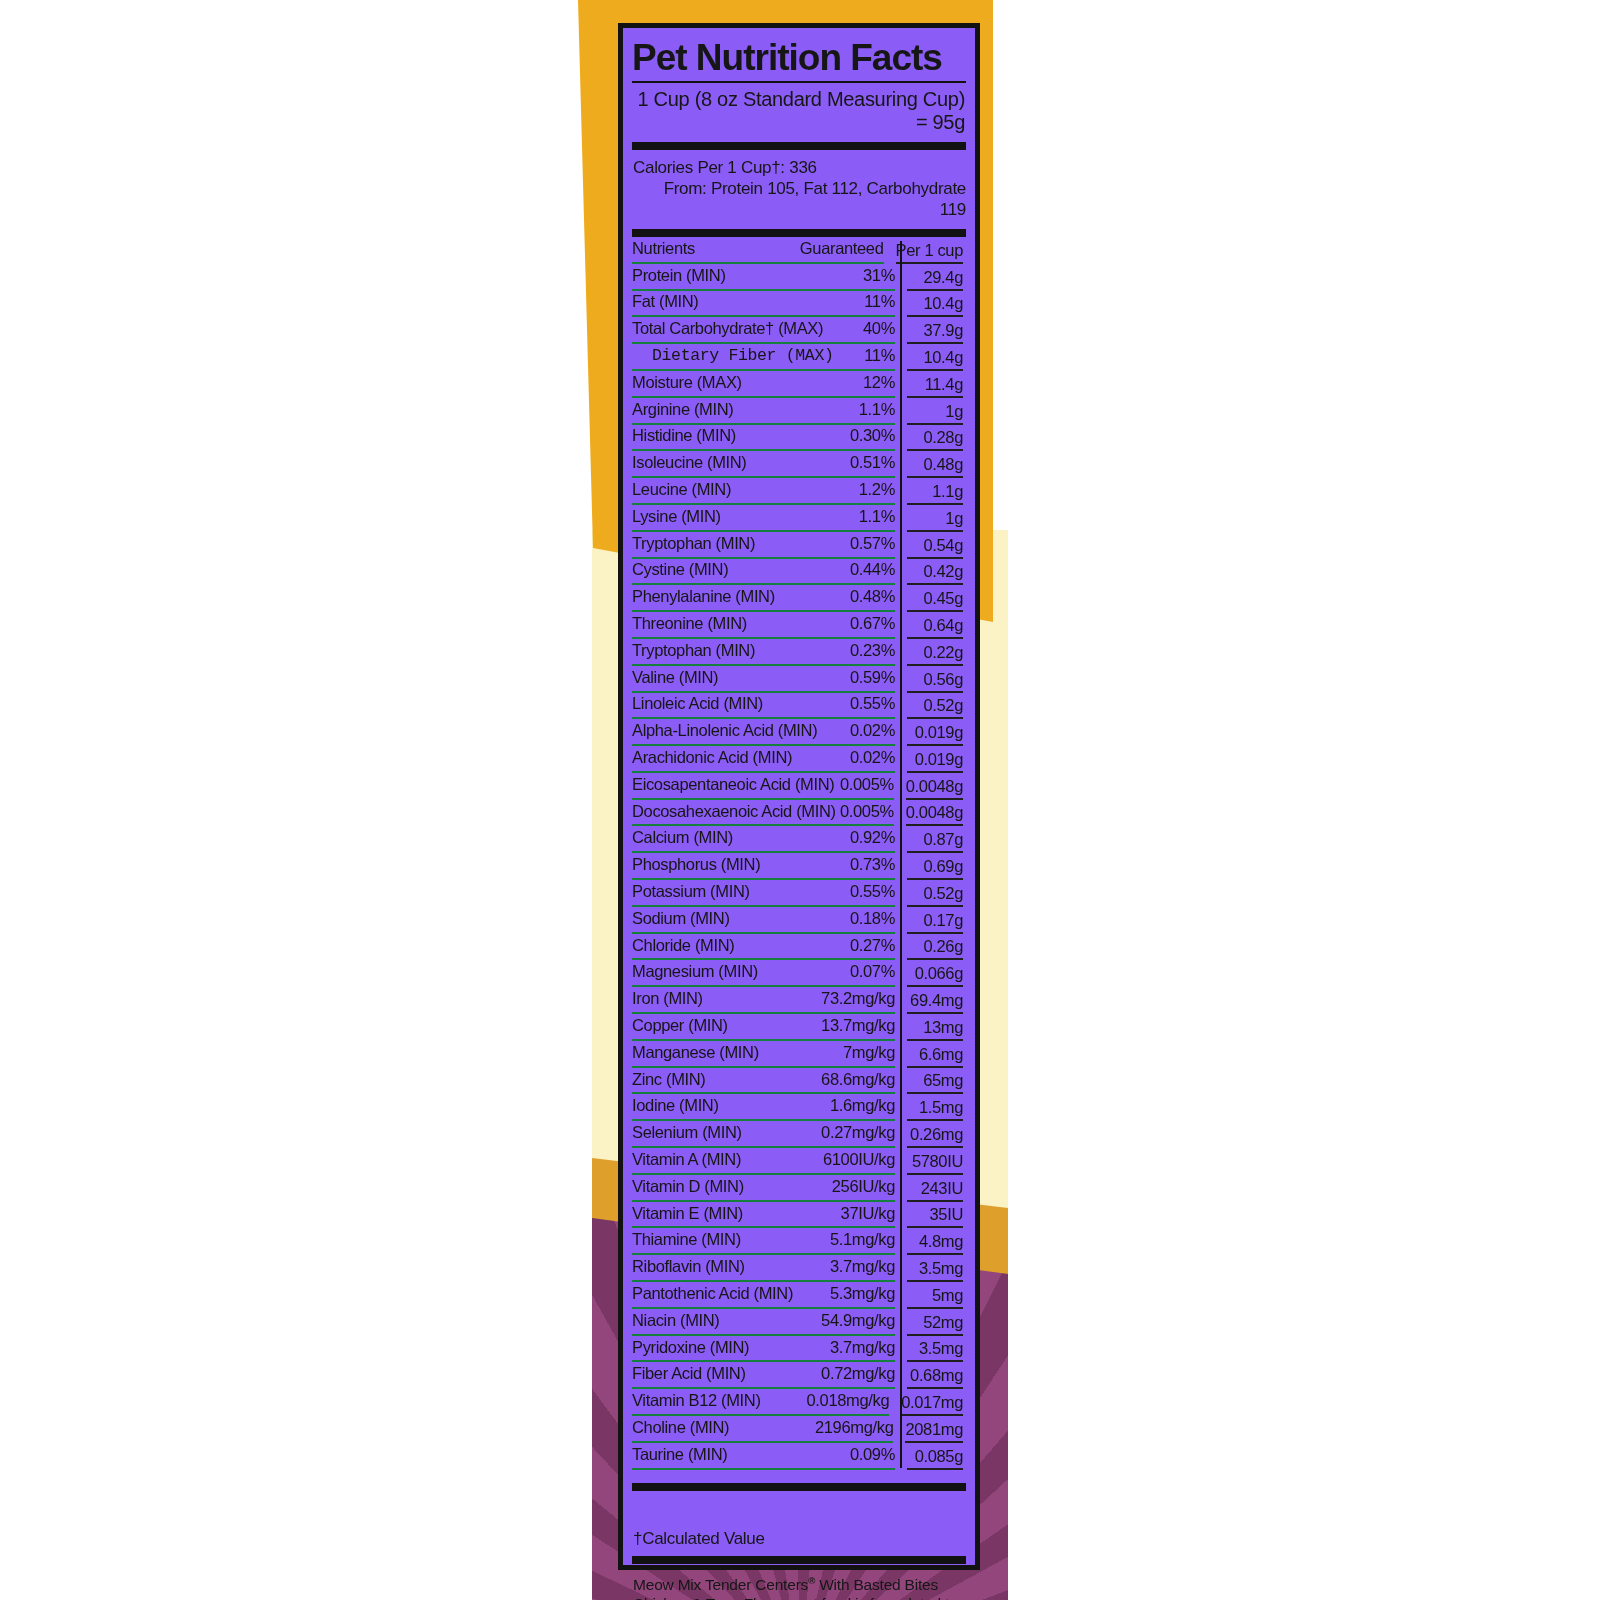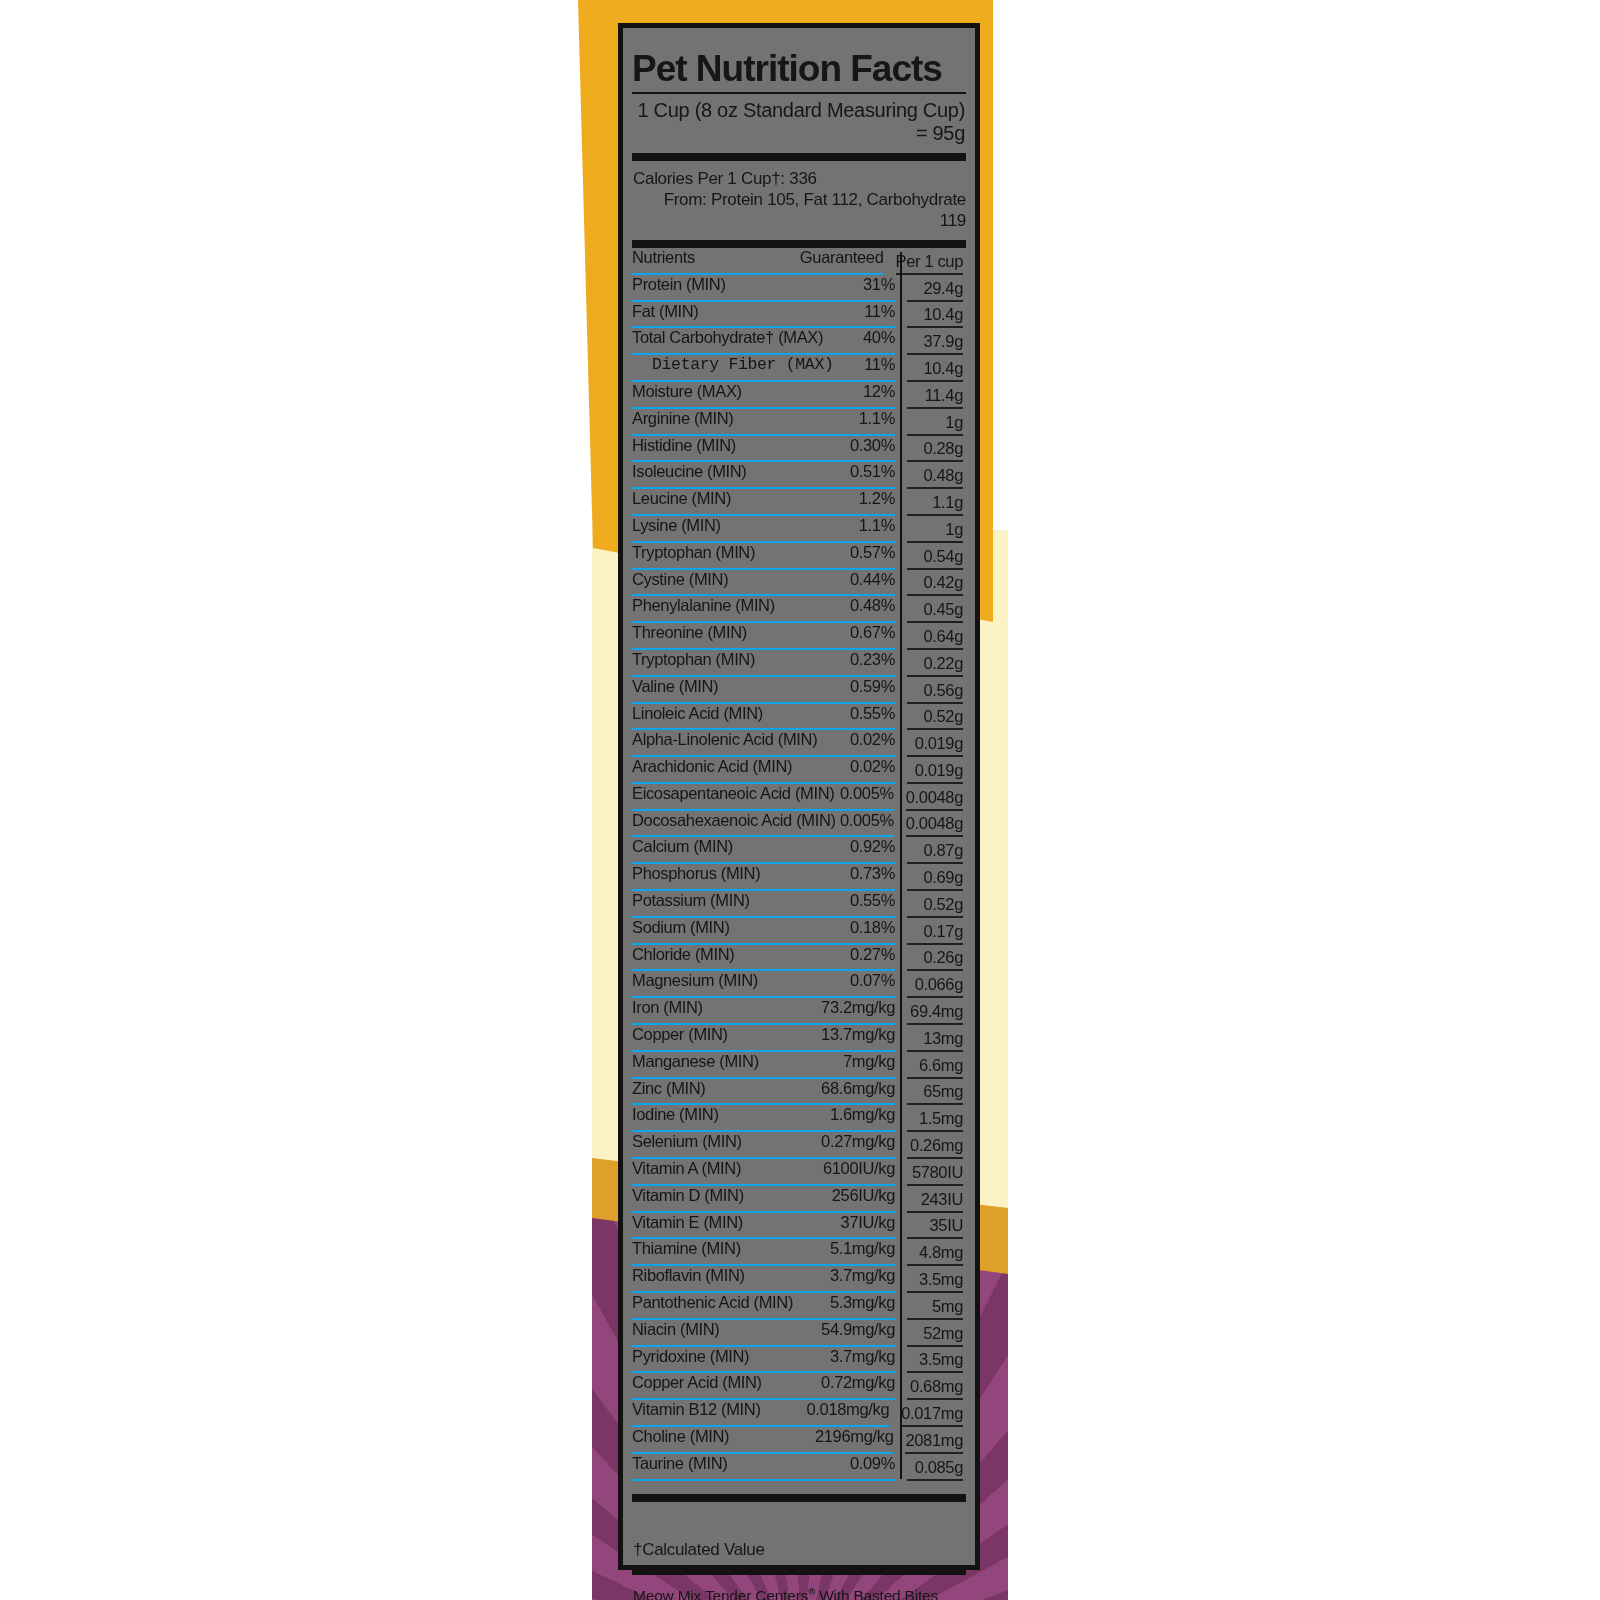--- a/index.html
+++ b/index.html
@@ -20,33 +20,33 @@
   }
   .bg-purple{
     position:absolute;left:14px;top:1212px;width:416px;height:388px;background-color:#93467b;
     background-image:repeating-conic-gradient(from -85deg at 50% 118%,
       rgba(47,8,34,0.25) 0deg 6.5deg, rgba(0,0,0,0) 6.5deg 14deg);
     clip-path:polygon(0 6px,100% 62px,100% 100%,0 100%);
   }
   
   .label{
     position:absolute;left:618px;top:23px;width:362px;height:1547px;box-sizing:border-box;
-    background:#737373;border:5px solid #121212;padding:20px 9px 6px 9px;
+    background:#8b5cf6;border:5px solid #121212;padding:9px 9px 6px 9px;
   }
   .title{font-size:37px;font-weight:bold;letter-spacing:-1px;line-height:1.08;margin:1px 0 0 0;}
   .thin-rule{height:2px;background:#121212;margin:3px 0 0 0;}
   .serving{font-size:20px;letter-spacing:-0.3px;text-align:right;padding:5px 1px 8px 0;}
   .bar{height:8px;background:#121212;}
   .calories{font-size:17px;letter-spacing:-0.3px;line-height:21px;padding:7px 0 9px 1px;}
   .calories .from{padding-left:15px;text-align:right;}
   .tablewrap{position:relative;}
   .vdivider{position:absolute;left:268px;top:4px;bottom:2px;width:2px;background:#121212;}
   .trow{display:flex;height:26.8px;box-sizing:border-box;font-size:16.5px;letter-spacing:-0.35px;white-space:nowrap;}
-  .cm{width:263px;margin-right:12px;border-bottom:2px solid #0ea5e9;display:flex;
-      justify-content:space-between;align-items:flex-start;padding-bottom:2px;box-sizing:border-box;}
+  .cm{width:263px;margin-right:12px;border-bottom:2px solid #15803d;display:flex;
+      justify-content:space-between;align-items:center;padding-bottom:2px;box-sizing:border-box;}
   .cr{flex:1;margin-right:3px;border-bottom:2px solid #1f1f1f;display:flex;
       justify-content:flex-end;align-items:flex-end;padding-bottom:2px;box-sizing:border-box;}
   .indent .rn{padding-left:20px;font-family:Liberation Mono, monospace;}
   .bar-after-table{margin-top:13px;}
   .footnote{font-size:17px;letter-spacing:-0.3px;padding:6px 0 7px 1px;margin-top:32px;}
   .statement{font-size:15.5px;letter-spacing:-0.2px;line-height:19.5px;padding:7px 0 0 1px;}
   .statement .brand{font-weight:normal;}
   .statement .reg{font-size:0.62em;vertical-align:super;font-weight:bold;}
 </style>
 </head>
@@ -495,21 +495,21 @@
       <span class="rn">Pyridoxine (MIN)</span>
       <span class="rg">3.7mg/kg</span>
     </div>
     <div class="cr">
       <span class="rp">3.5mg</span>
     </div>
   </div>
 
   <div class="trow">
     <div class="cm">
-      <span class="rn">Copper Acid (MIN)</span>
+      <span class="rn">Fiber Acid (MIN)</span>
       <span class="rg">0.72mg/kg</span>
     </div>
     <div class="cr">
       <span class="rp">0.68mg</span>
     </div>
   </div>
 
   <div class="trow">
     <div class="cm">
       <span class="rn">Vitamin B12 (MIN)</span>

